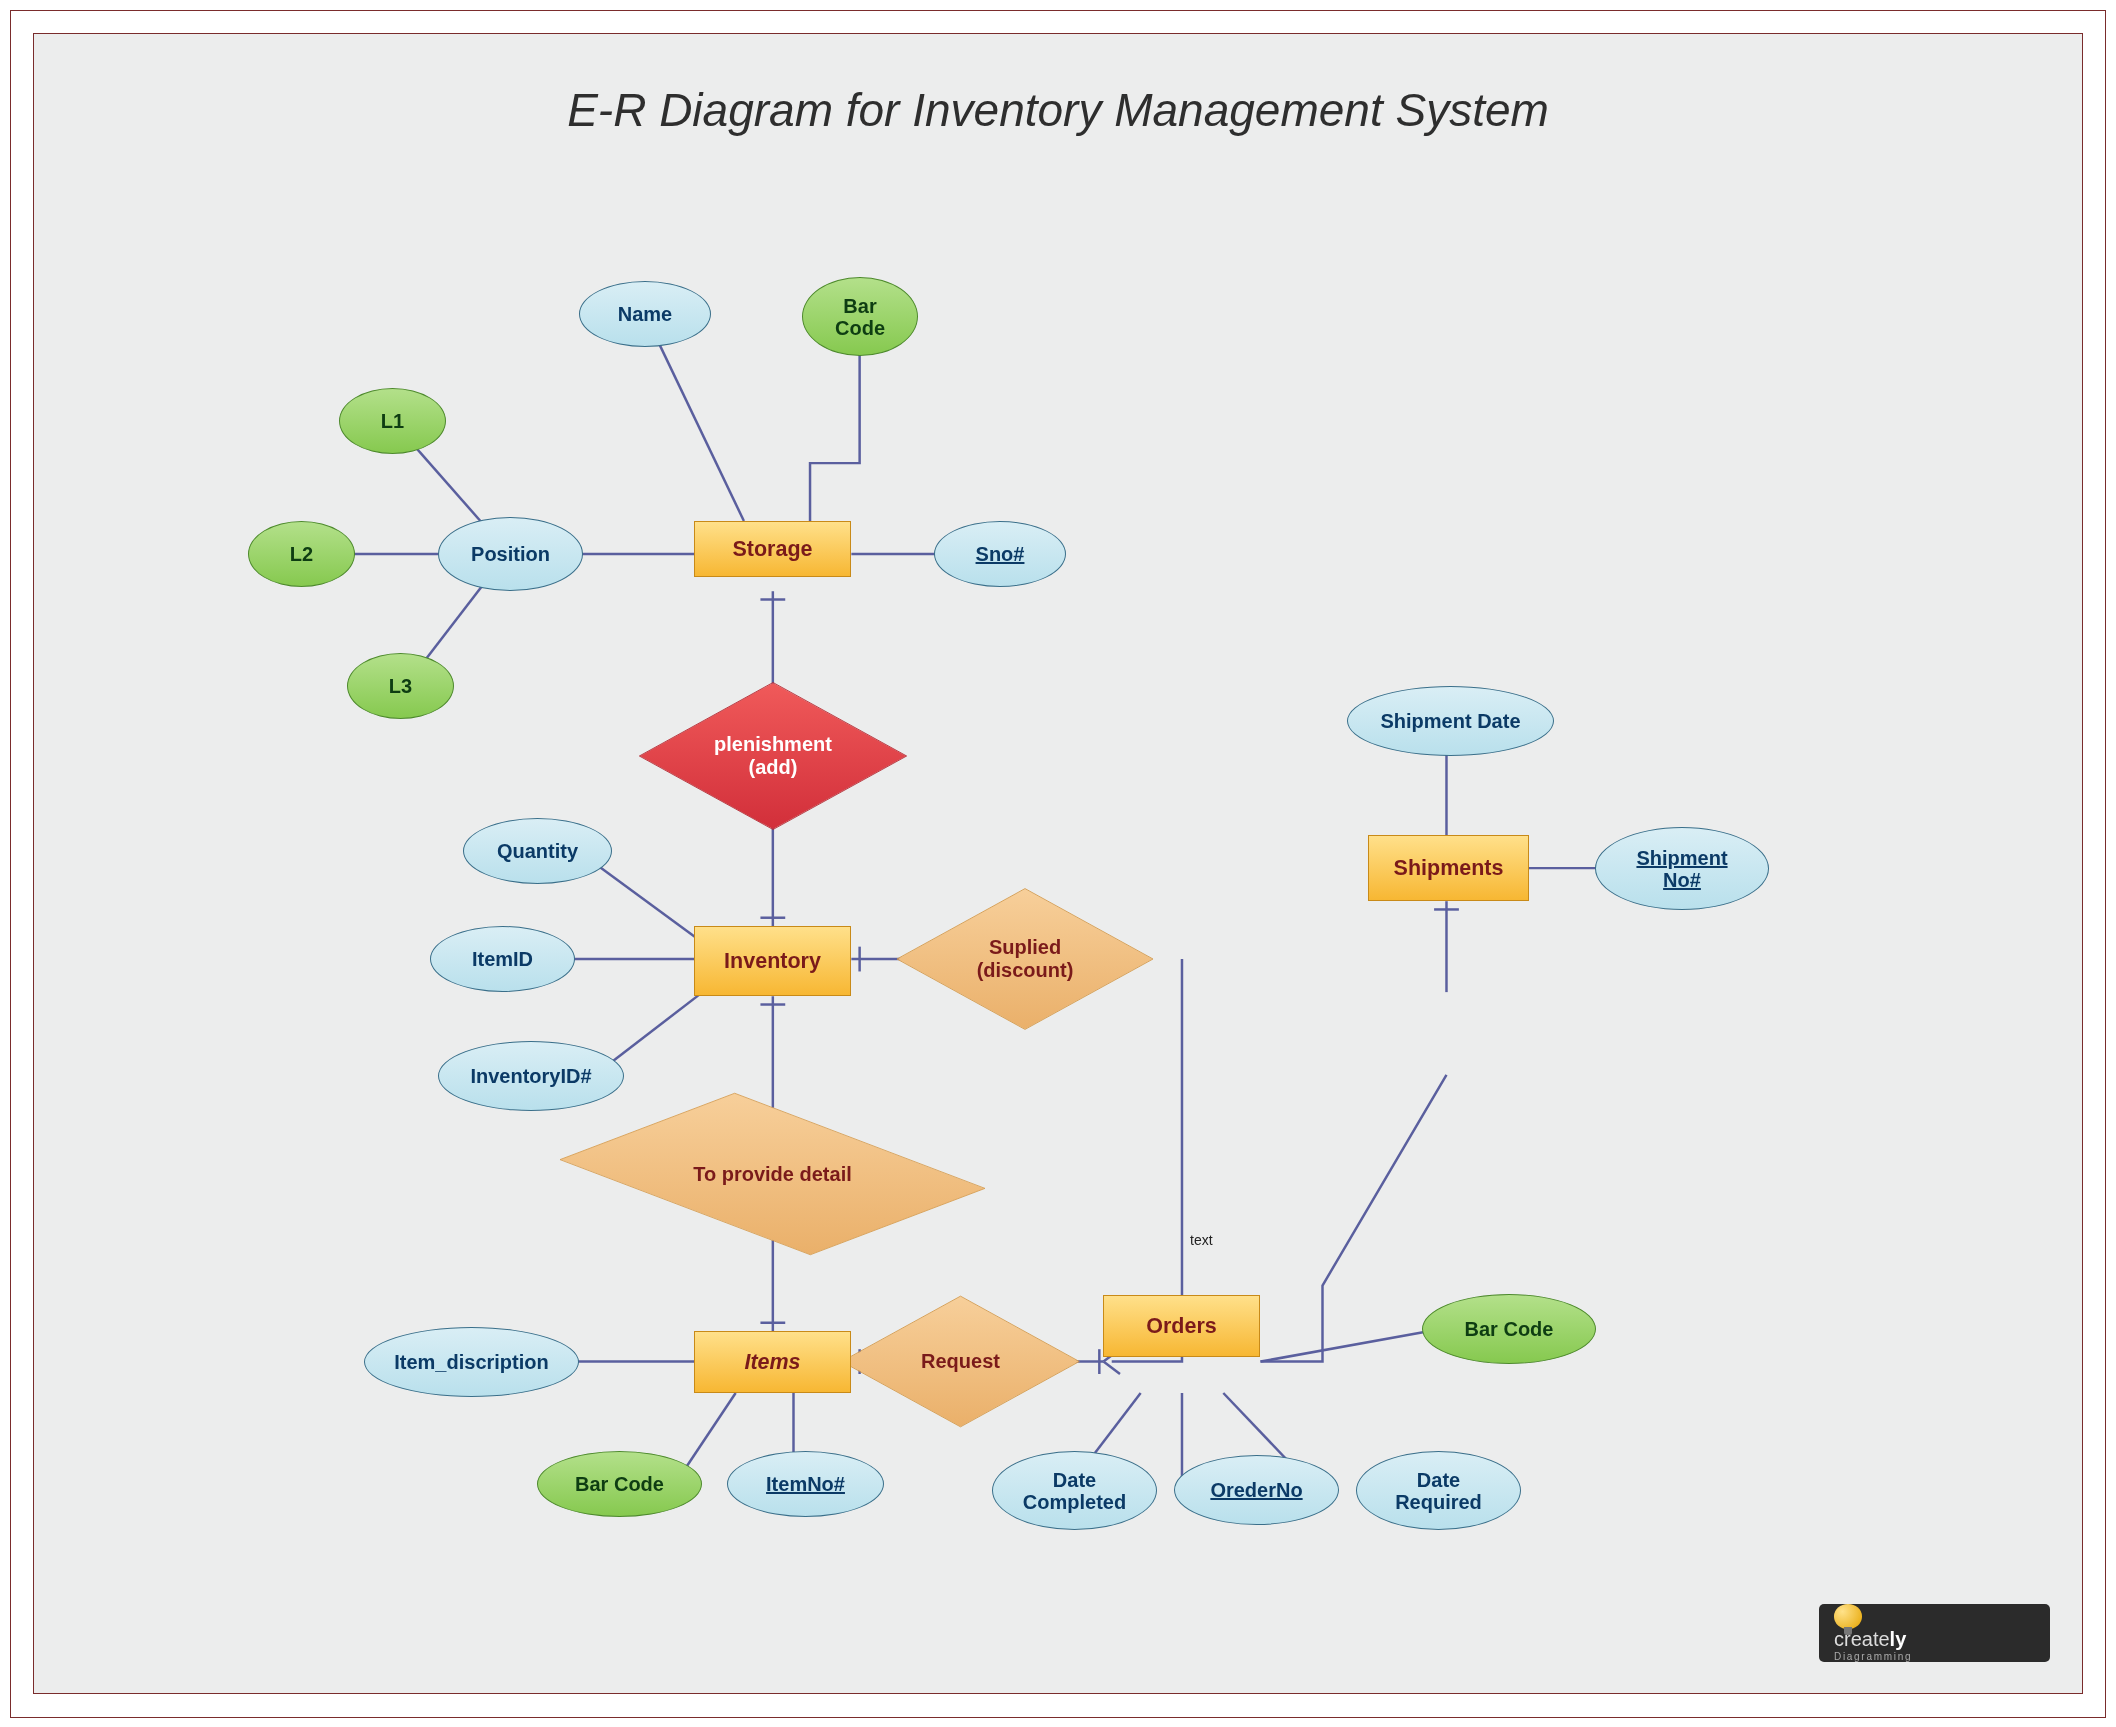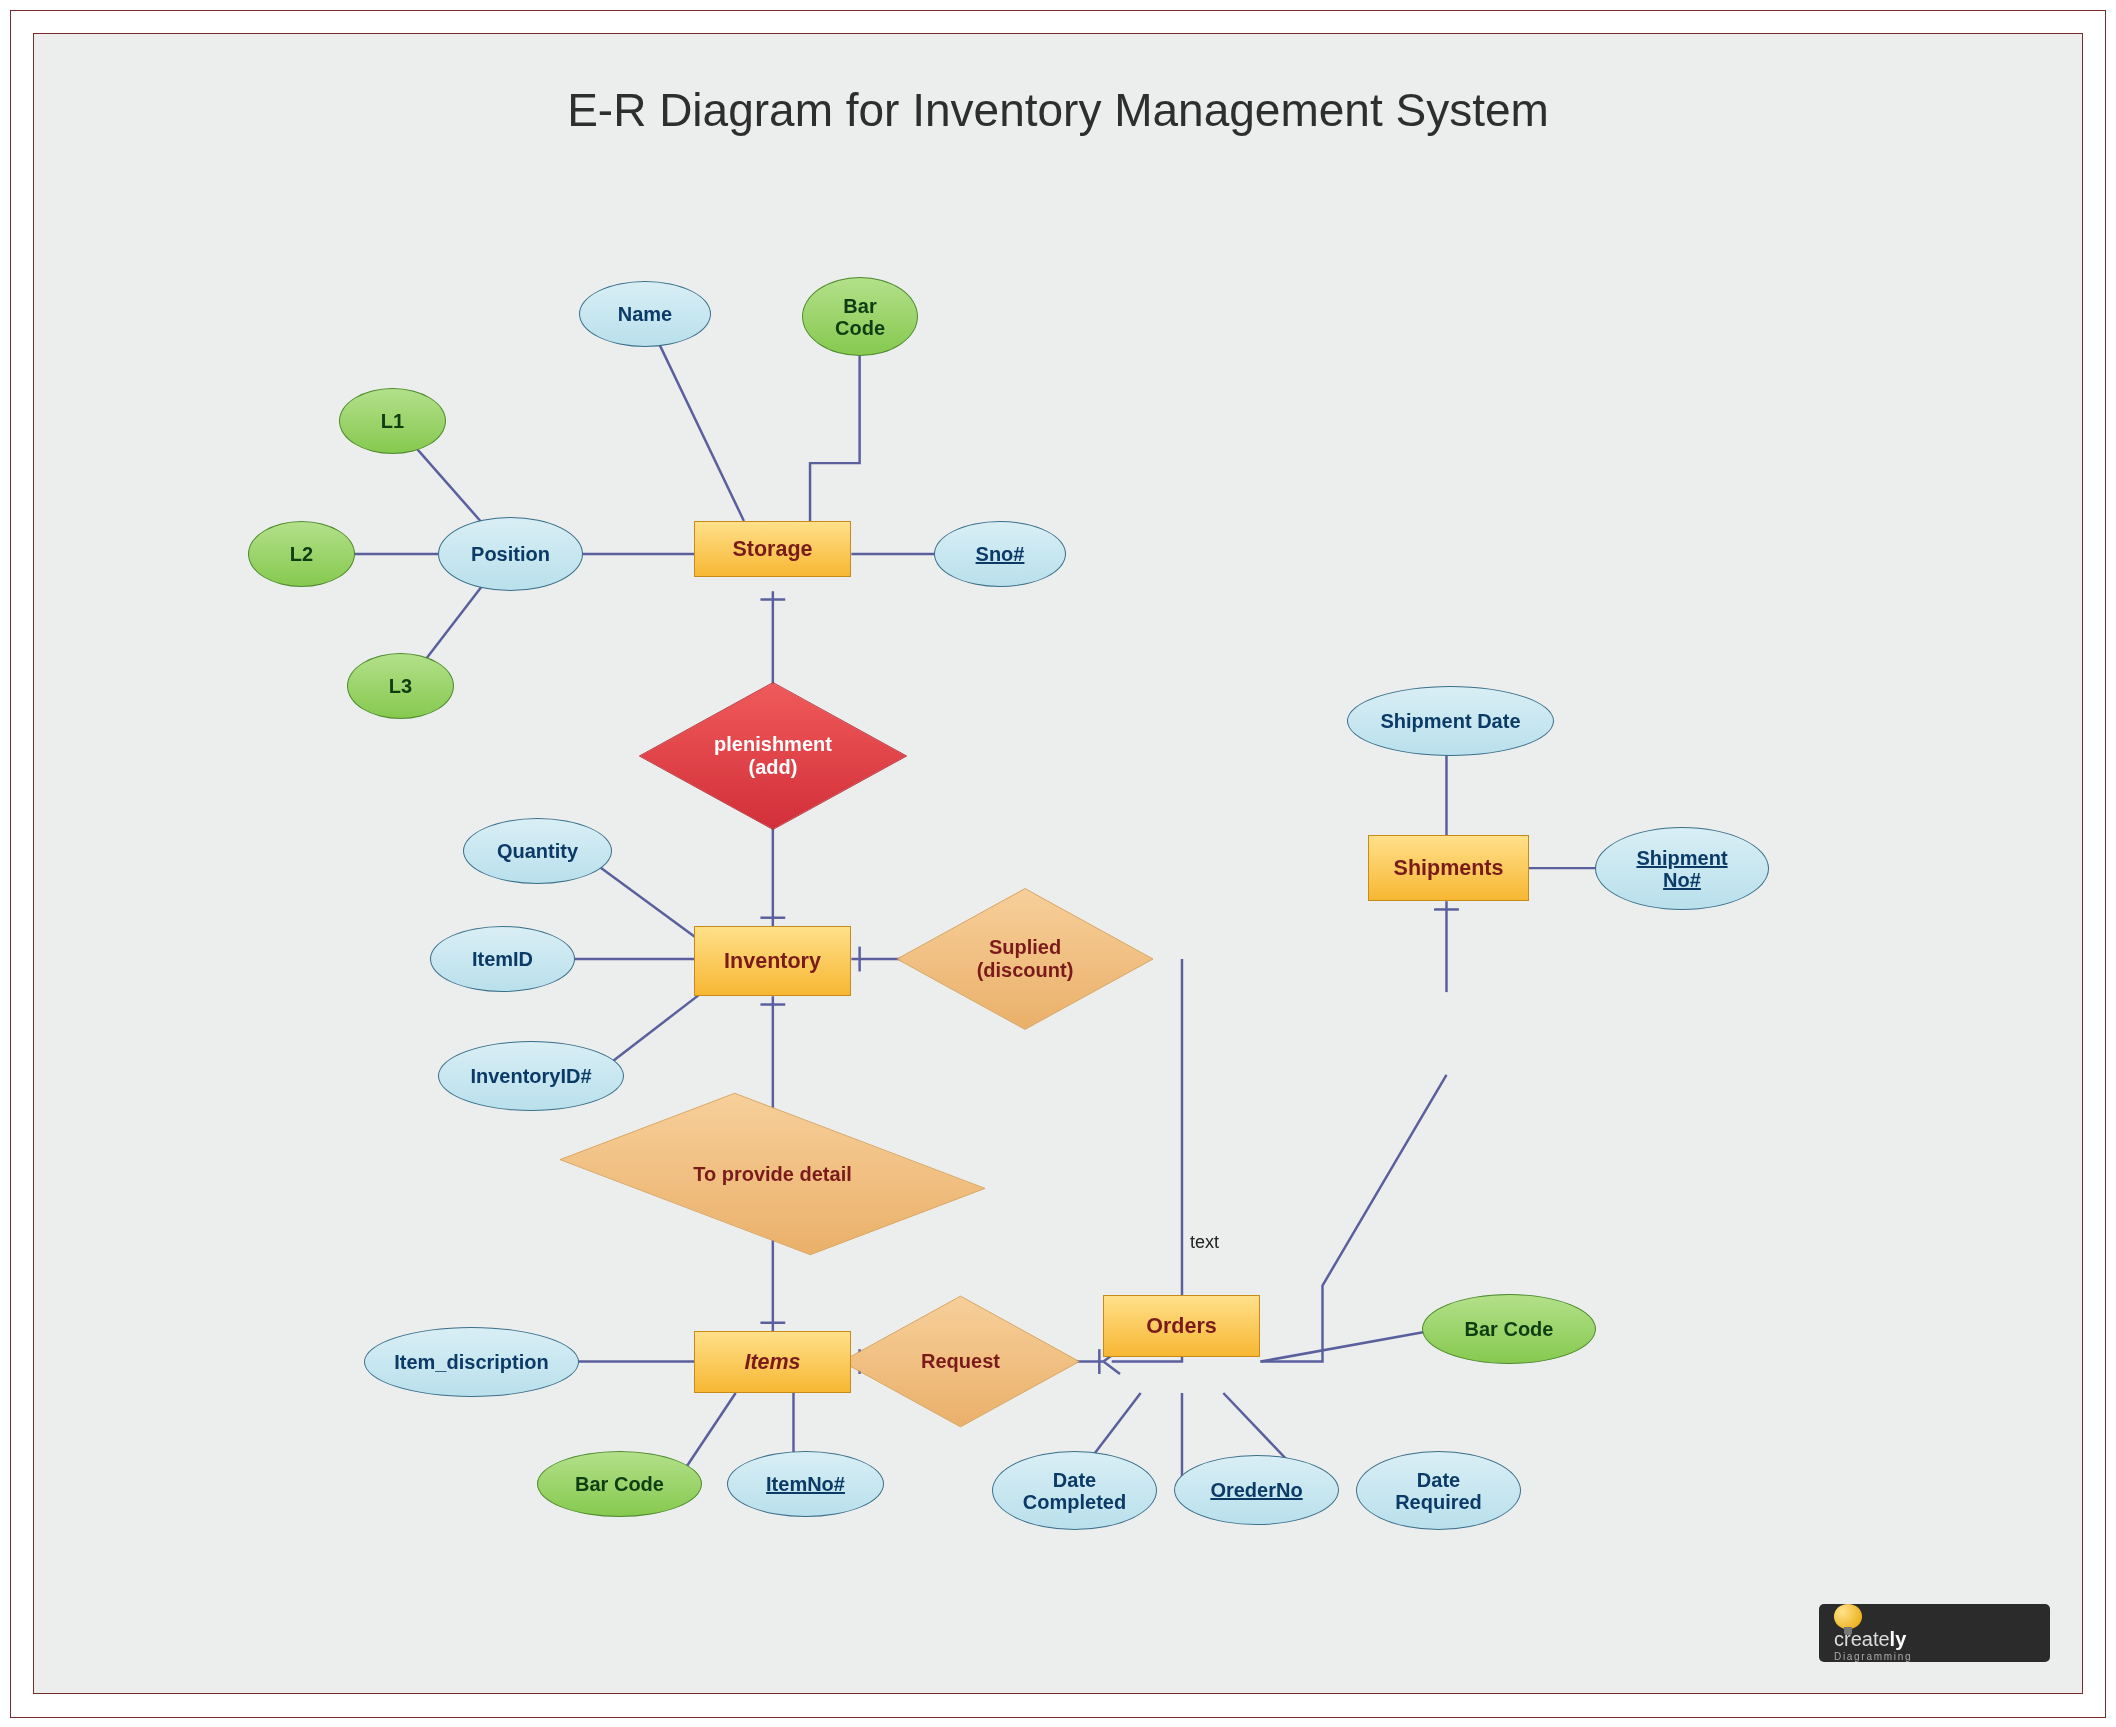--- a/index.html
+++ b/index.html
@@ -29,20 +29,21 @@
     position: absolute;
     left: 0; top: 0;
     width: 2116px; height: 1728px;
   }
   .title {
     position: absolute;
     left: 0; width: 2116px;
     top: 83px;
     text-align: center;
     font-size: 46px;
+    font-style: italic;
     color: #2e2e2e;
     font-weight: 500;
   }
 
   .node {
     position: absolute;
     display: flex;
     align-items: center;
     justify-content: center;
     text-align: center;
@@ -94,21 +95,21 @@
   .attr.blue  { background: linear-gradient(#d9eef5, #b9e0ec); border-color:#3a6f8a; }
   .attr.green { background: linear-gradient(#b3e08a, #86c94f); border-color:#4d8a2c; color:#0e3d12; }
   .underline { text-decoration: underline; }
 
   svg.wires {
     position: absolute; left:0; top:0; width:2116px; height:1728px;
     z-index: 5;
   }
   .free-label {
     position: absolute;
-    font-size: 18px;
+    font-size: 14px;
     color: #222;
     z-index: 30;
   }
 
   .logo-box {
     position: absolute;
     right: 66px; bottom: 66px;
     width: 231px; height: 58px;
     background: #2b2b2b;
     border-radius: 5px;

